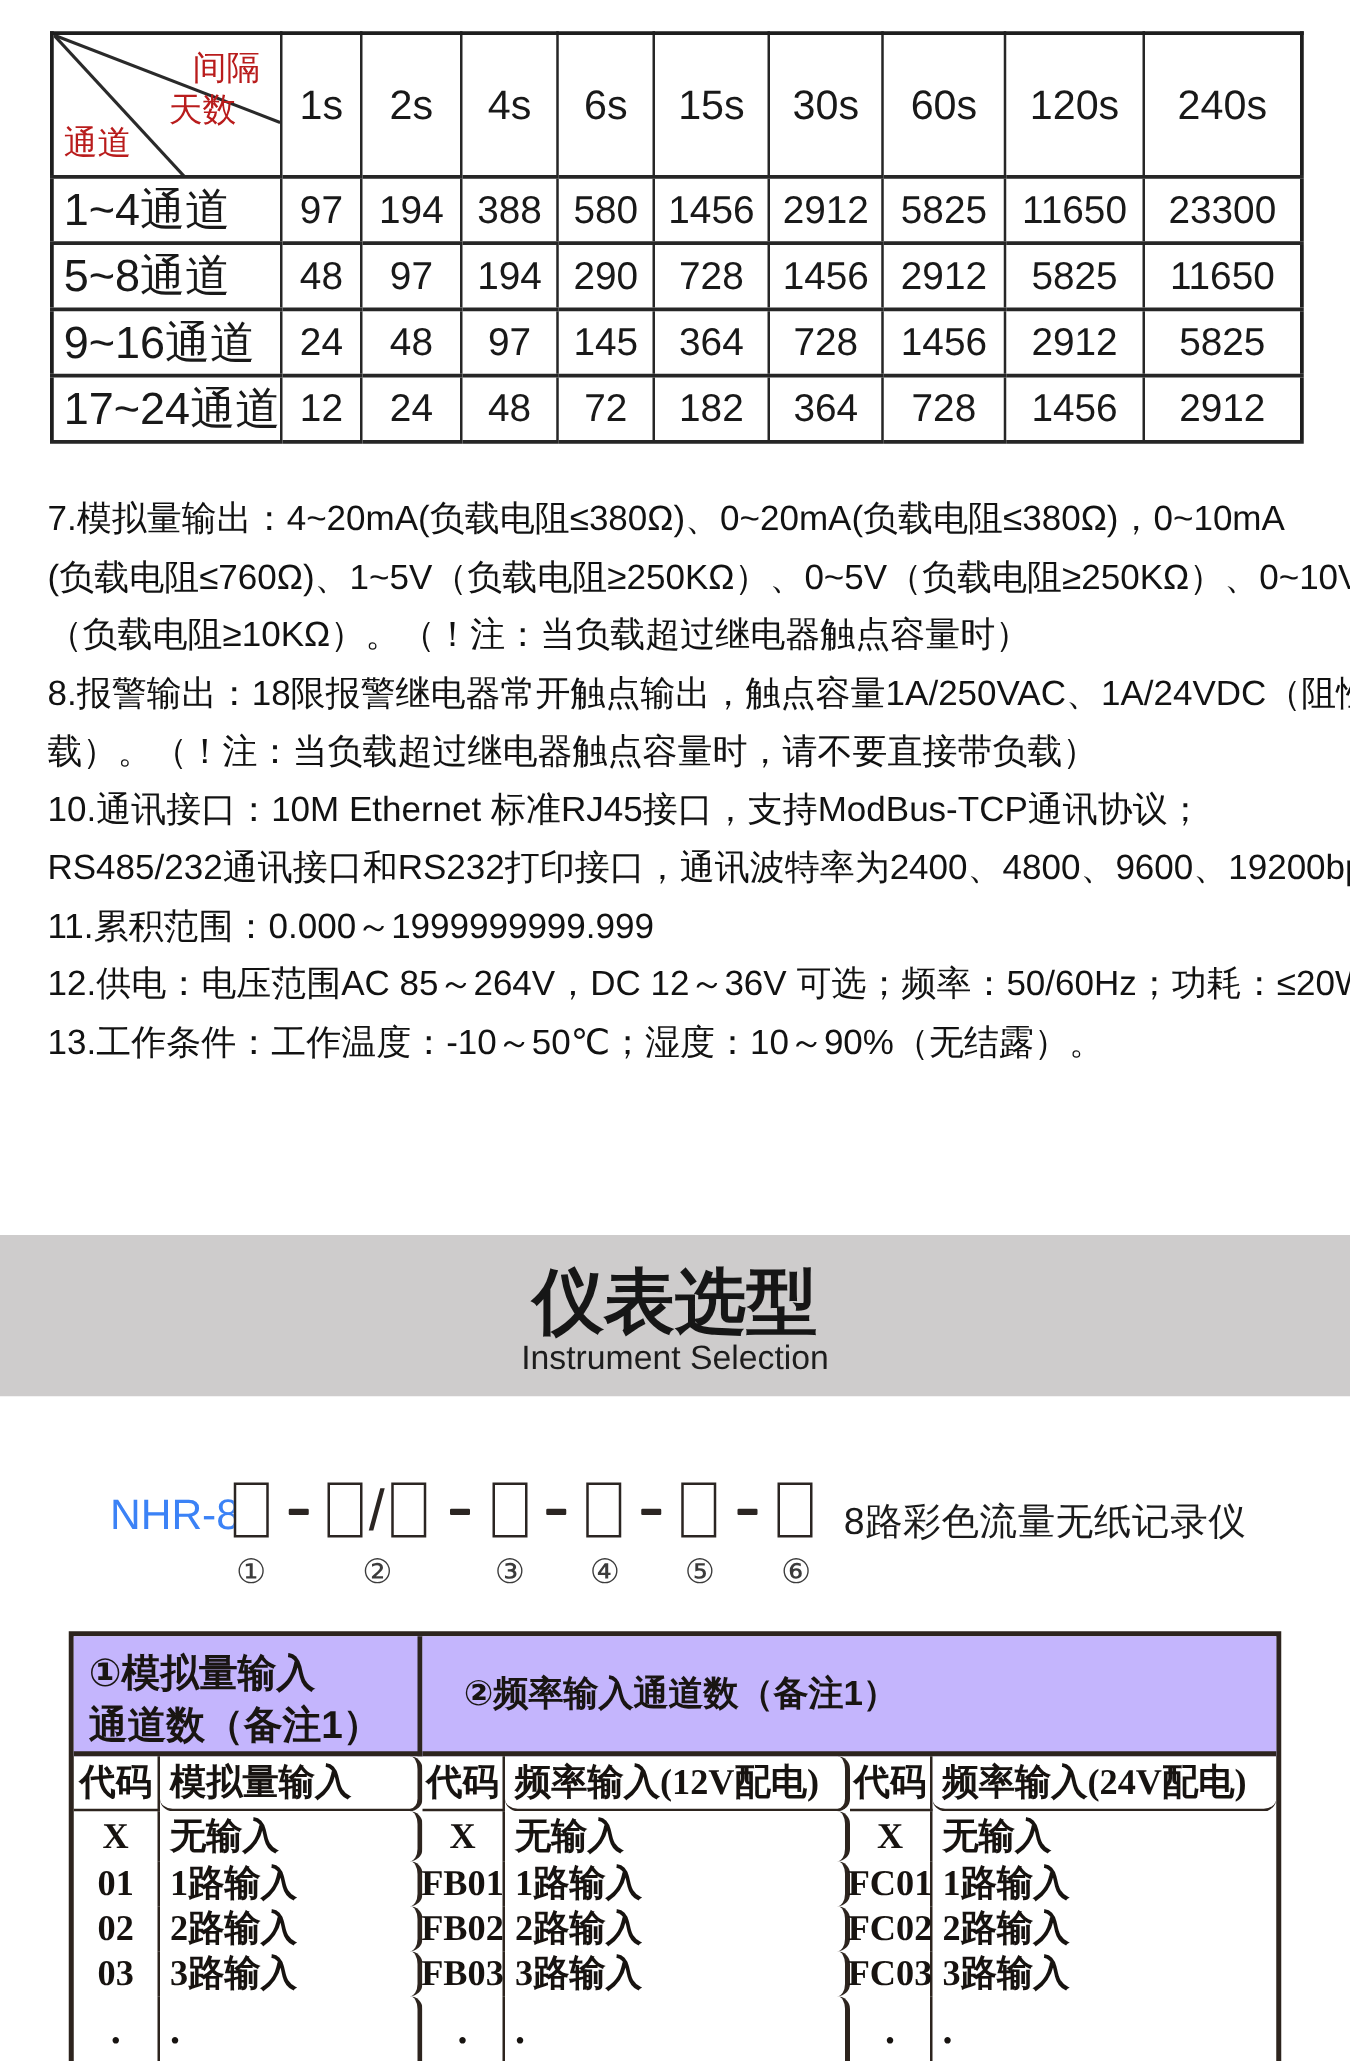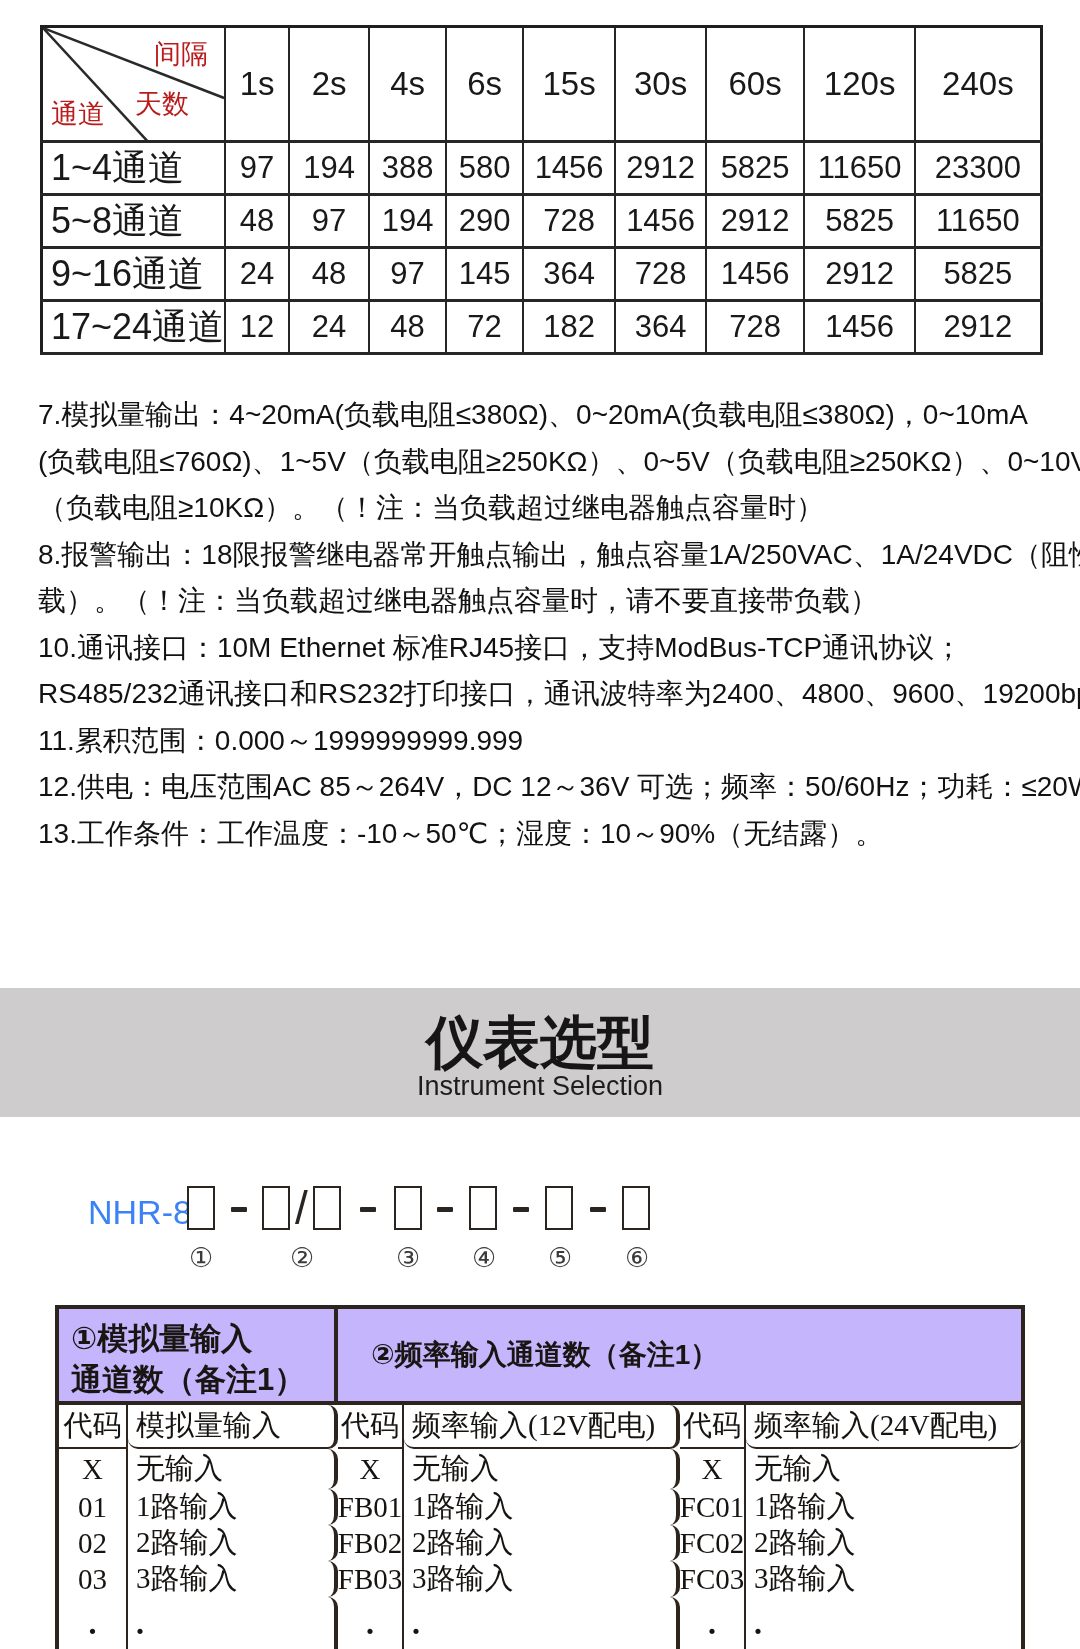--- a/index.html
+++ b/index.html
@@ -12,21 +12,21 @@
   .itable td{border:2px solid #262626;border-bottom-width:3px;padding:0;
              font-size:31px;font-weight:500;text-align:center;color:#191919;
              white-space:nowrap;overflow:hidden;}
   .itable tr.ithead td{height:112px;font-size:33px;}
   .itable tr.idata td{height:50px;}
   .itable td.rl{text-align:left;padding-left:8px;font-size:36px;}
   .corner{position:relative;}
   .corner svg{position:absolute;left:0;top:0;width:100%;height:100%;}
   .corner span{position:absolute;font-size:27px;font-weight:500;color:#b91c1c;}
   .c-top{right:16px;top:8px;}
-  .c-mid{left:92px;top:58px;text-align:right;}
+  .c-mid{left:92px;top:42px;text-align:right;}
   .c-bot{left:8px;bottom:8px;}
 
   
   .specs{position:absolute;left:38px;top:392px;width:1012px;}
   .spec-line{font-size:28px;line-height:46.5px;color:#121212;white-space:nowrap;}
 
   
   .band{position:absolute;left:0;top:988px;width:1080px;height:129px;background:#cecccc;
         display:flex;flex-direction:column;align-items:center;justify-content:center;}
   .band-cn{font-size:57px;font-weight:700;color:#161616;line-height:62px;margin-top:6px;}
@@ -43,21 +43,21 @@
   
   .seltable{position:absolute;left:55px;top:1305px;width:970px;height:396px;box-sizing:border-box;
             border:4px solid #2d241e;background:#fff;display:grid;
             grid-template-columns:69px 210px 66px 276px 66px 275px;
             grid-template-rows:96px 44px 40px 36px 36px 36px 1fr;
             font-family:"Liberation Serif","DejaVu Serif",serif;color:#171310;}
   .gh{background:#c4b5fd;border-bottom:4px solid #2d241e;box-sizing:border-box;
       font-family:"Liberation Sans","DejaVu Sans",sans-serif;font-weight:700;color:#191512;}
   .gh1{grid-column:1/3;border-right:4px solid #2d241e;padding:9px 4px 0 12px;font-size:31px;line-height:41px;}
   .gh2{grid-column:3/7;display:flex;align-items:center;padding-left:33px;font-size:28px;}
-  .sel-cell{box-sizing:border-box;display:flex;align-items:center;font-size:29px;font-weight:400;
+  .sel-cell{box-sizing:border-box;display:flex;align-items:center;font-size:29px;font-weight:700;
             white-space:nowrap;overflow:visible;}
   .cthin{border-right:2px solid #2d241e;}
   .cthick{border-right:4px solid #2d241e;}
   .shrow{border-bottom:2px solid #2d241e;}
   .code{justify-content:center;}
   .desc{padding-left:8px;justify-content:flex-start;border-radius:10px;}
   .dotrow{align-items:flex-start;padding-top:8px;font-weight:700;font-size:32px;}
 </style>
 </head>
 <body>
@@ -180,20 +180,21 @@
   <span class="odash" style="left:513px"></span>
   <span class="obox" style="left:545px"></span>
   <span class="odash" style="left:590px"></span>
   <span class="obox" style="left:622px"></span>
   <span class="onum" style="left:201px">①</span>
   <span class="onum" style="left:302px">②</span>
   <span class="onum" style="left:408px">③</span>
   <span class="onum" style="left:484px">④</span>
   <span class="onum" style="left:560px">⑤</span>
   <span class="onum" style="left:637px">⑥</span>
+  <span class="osuffix">8路彩色流量无纸记录仪</span>
 
   <div class="seltable">
     <div class="gh gh1">
       <div>①模拟量输入</div>
       <div>通道数（备注1）</div>
     </div>
     <div class="gh gh2">
       <div>②频率输入通道数（备注1）</div>
     </div>
 

